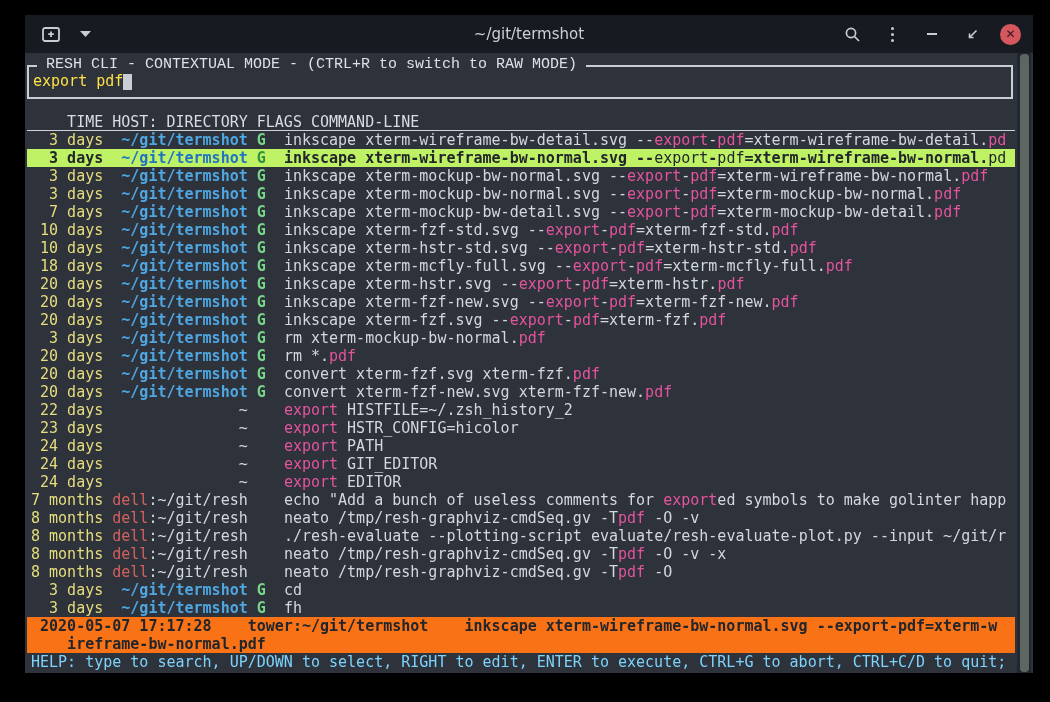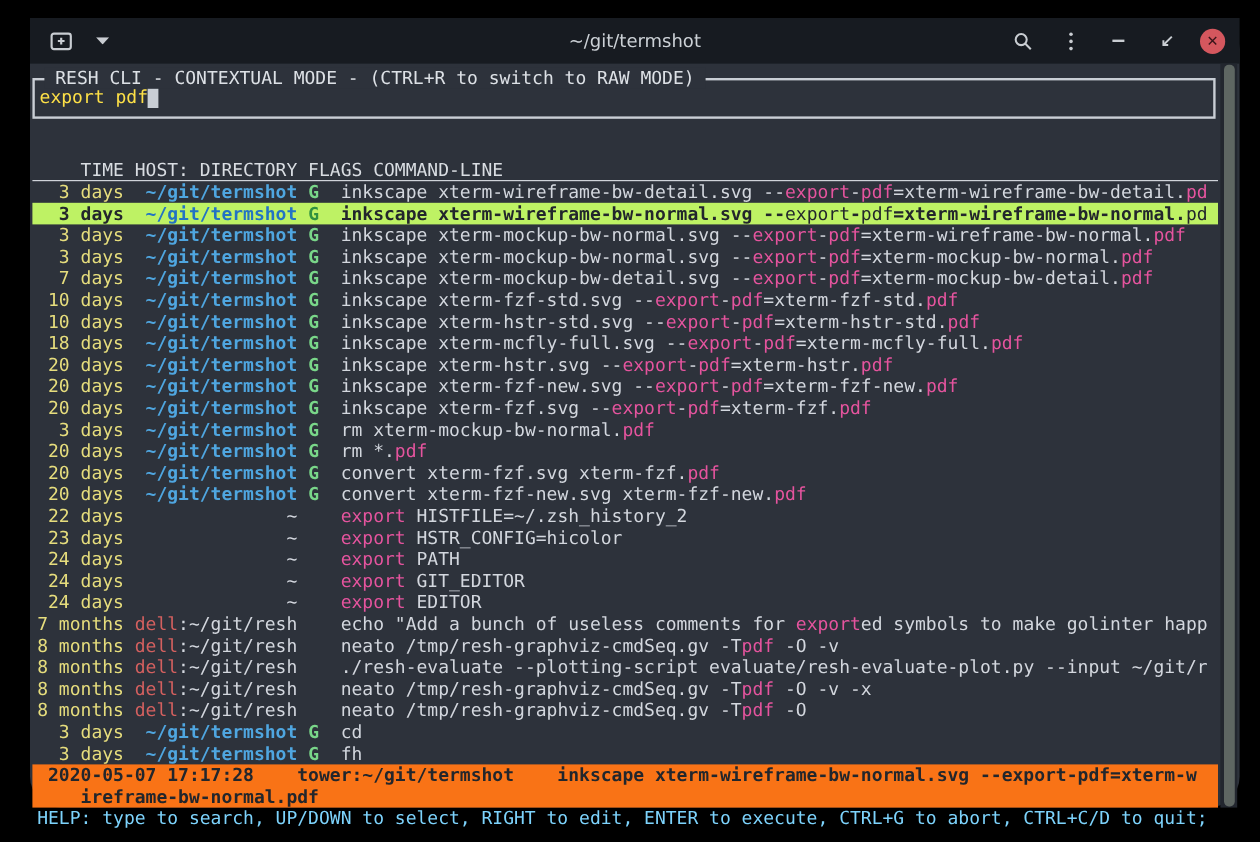--- a/index.html
+++ b/index.html
@@ -1,37 +1,37 @@
 <!DOCTYPE html>
 <html><head>
 <meta charset="utf-8">
 <style>
   html,body{margin:0;padding:0;background:#000;width:1050px;height:702px;overflow:hidden;}
-  .window{position:absolute;left:25px;top:15px;width:1008px;height:658px;background:#2d323b;border-radius:26px;}
+  .window{position:absolute;left:25px;top:15px;width:1008px;height:658px;background:#2d323b;}
   
   .titlebar{position:absolute;left:0;top:0;width:100%;height:38px;background:#171b21;
             font-family:"DejaVu Sans","Liberation Sans",sans-serif;}
   .tb-left{position:absolute;left:14px;top:0;height:38px;display:flex;align-items:center;gap:10px;}
   .tb-title{position:absolute;left:0;top:0;width:100%;height:38px;line-height:38px;text-align:center;
             color:#ccd1d6;font-size:15px;}
   .tb-right{position:absolute;right:12px;top:0;height:38px;display:flex;align-items:center;gap:16px;}
   .tb-btn{width:24px;height:26px;display:flex;align-items:center;justify-content:center;cursor:default;}
   .close-btn{width:21px;height:21px;border-radius:50%;background:#d4575e;display:flex;align-items:center;
              justify-content:center;color:#371419;font-size:12px;font-weight:bold;line-height:21px;}
   .kebab{display:flex;flex-direction:column;gap:3px;}
   .kebab span{width:3px;height:3px;border-radius:50%;background:#c9cdd2;}
   .minbar{width:10px;height:2px;background:#c9cdd2;}
   
   .terminal{position:absolute;left:0;top:38px;width:100%;height:620px;
             font-family:"DejaVu Sans Mono","Liberation Mono",monospace;font-size:15px;line-height:18px;}
   .searchbox{position:absolute;left:2px;top:12px;width:982px;height:30px;border:2px solid #c9ced5;}
-  .box-title{position:absolute;left:8px;top:-11px;background:#2d323b;color:#dde1e6;white-space:pre;}
+  .box-title{position:absolute;left:8px;top:-11px;background:#2d323b;color:#dde1e6;white-space:pre;font-family:Liberation Mono, monospace;}
   .box-input{position:absolute;left:4px;top:5px;color:#fde047;white-space:pre;}
   .cursor{display:inline-block;width:9px;height:16px;background:#c9ced5;vertical-align:text-bottom;}
-  .lines{position:absolute;left:2px;top:60px;width:988px;margin-top:20px;}
+  .lines{position:absolute;left:2px;top:60px;width:988px;}
   .line{white-space:pre;height:18px;padding-left:4px;}
   .hdr{color:#d9dde2;border-bottom:1px solid #cfd3d9;box-sizing:border-box;}
   .time{color:#e6dd7d;}
   .dirb{color:#4fa6e0;font-weight:bold;}
   .host{color:#d4605f;}
   .flag{color:#79d689;font-weight:bold;}
   .n{color:#d3d7de;}
   .m{color:#e5549e;font-weight:normal;}
   .sel{background:#bef264;font-weight:bold;}
   .sel .time,.sel .n,.sel .m,.sel .host{color:#22262c;}

